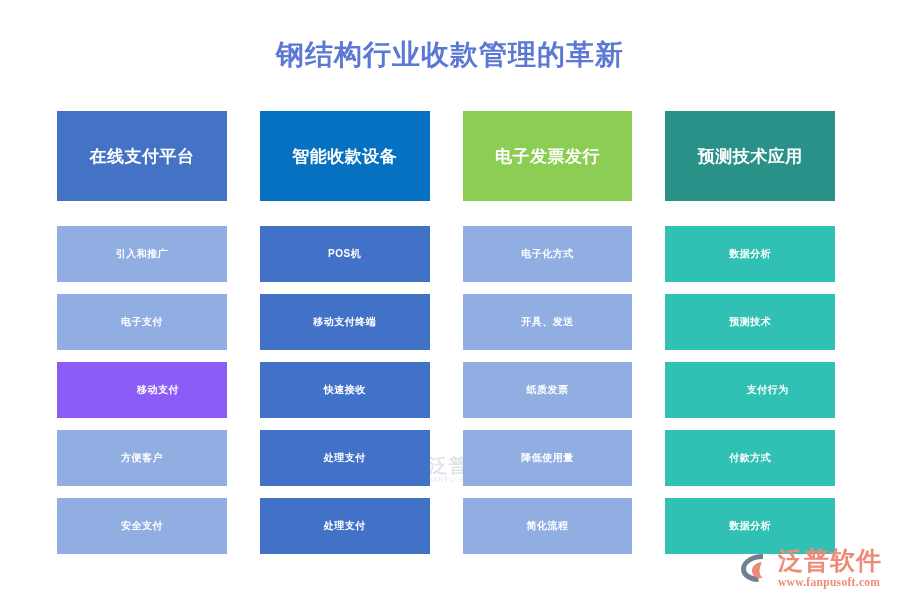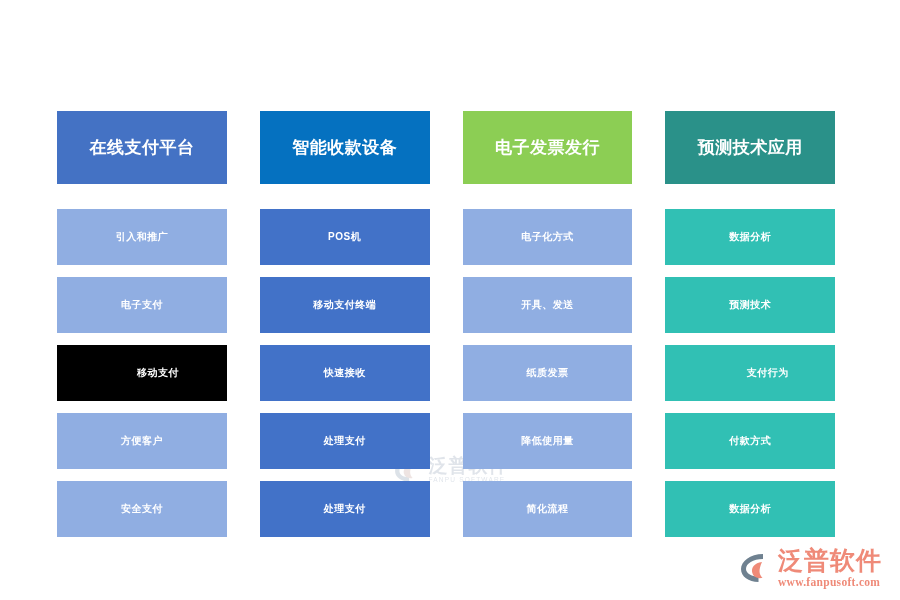--- a/index.html
+++ b/index.html
@@ -92,21 +92,21 @@
   .cell {
     display: flex;
     align-items: center;
     justify-content: center;
     color: #ffffff;
     font-weight: bold;
     text-align: center;
     letter-spacing: 0.5px;
   }
   .cell.header {
-    height: 73px;
+    height: 90px;
     font-size: 17px;
     margin-bottom: 25px;
   }
   .cell.item {
     height: 56px;
     font-size: 10px;
     margin-bottom: 12px;
   }
   .cell.item:last-child {
     margin-bottom: 0;
@@ -159,28 +159,29 @@
         <path d="M24 4 C12 4 4 11 4 18 C4 25 11 30 20 30 L20 25 C13 25 9 22 9 18 C9 13 15 9 24 9 Z" fill="#8fa0b4"></path>
         <path d="M23 11 C16 12 13 16 14 21 C15 25 19 27 24 26 C21 23 20 19 23 11 Z" fill="#c8a9a2"></path>
       </svg>
     </div>
     <div class="wm-text">
       <span class="wm-cn" style="color: rgb(154, 169, 189);">泛普软件</span>
       <span class="wm-en" style="color: rgb(154, 169, 189);">FANPU SOFTWARE</span>
     </div>
   </div>
 
+  <div class="title" style="color: rgb(91, 121, 212);">钢结构行业收款管理的革新</div>
 
   <div class="grid">
 
     <div class="column">
       <div class="cell header" style="background: rgb(68, 114, 196);">在线支付平台</div>
       <div class="cell item" style="background: rgb(144, 174, 226);">引入和推广</div>
       <div class="cell item" style="background: rgb(144, 174, 226);">电子支付</div>
-      <div class="cell item" style="background: #000000; padding-left: 32px;">移动支付</div>
+      <div class="cell item" style="background: #8b5cf6; padding-left: 32px;">移动支付</div>
       <div class="cell item" style="background: rgb(144, 174, 226);">方便客户</div>
       <div class="cell item" style="background: rgb(144, 174, 226);">安全支付</div>
     </div>
 
     <div class="column">
       <div class="cell header" style="background: rgb(5, 113, 192);">智能收款设备</div>
       <div class="cell item" style="background: rgb(66, 114, 200);">POS机</div>
       <div class="cell item" style="background: rgb(66, 114, 200);">移动支付终端</div>
       <div class="cell item" style="background: rgb(66, 114, 200);">快速接收</div>
       <div class="cell item" style="background: rgb(66, 114, 200);">处理支付</div>

